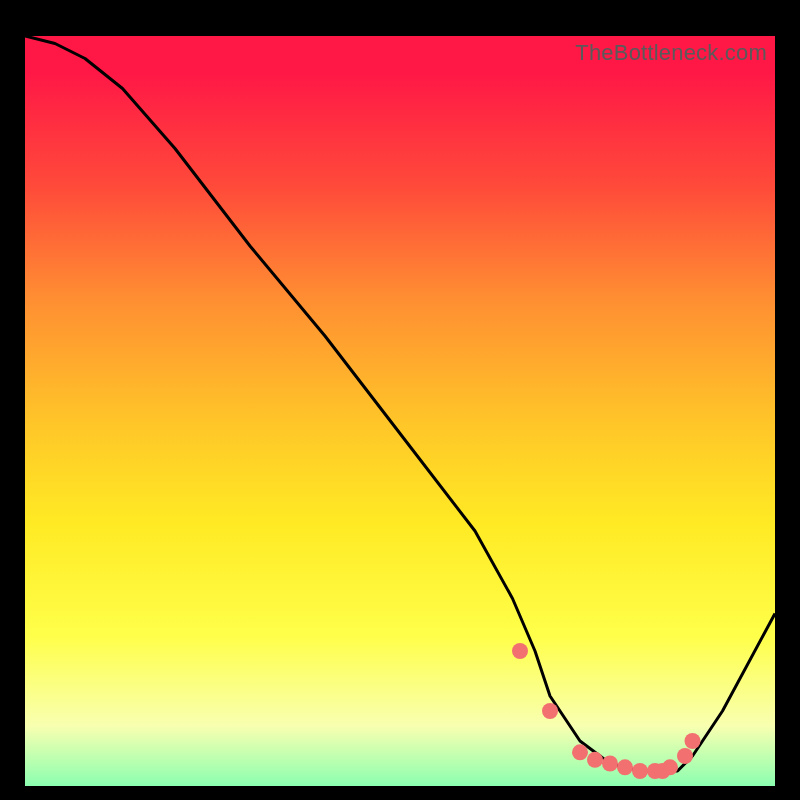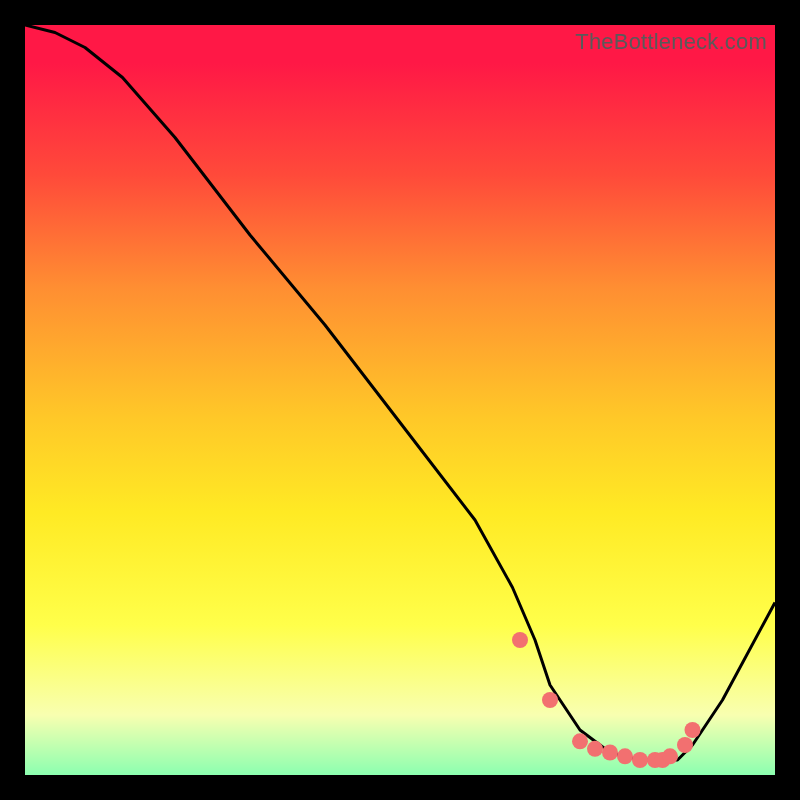--- a/index.html
+++ b/index.html
@@ -8,20 +8,21 @@
     width: 800px;
     height: 800px;
     background: #000;
     position: relative;
     font-family: Arial, sans-serif;
   }
   .frame {
     position: absolute;
     inset: 0;
     background: #000;
+    margin-top: 11px;
   }
   .plot {
     position: absolute;
     left: 25px;
     top: 25px;
     width: 750px;
     height: 750px;
     overflow: hidden;
   }
   .gradient {

